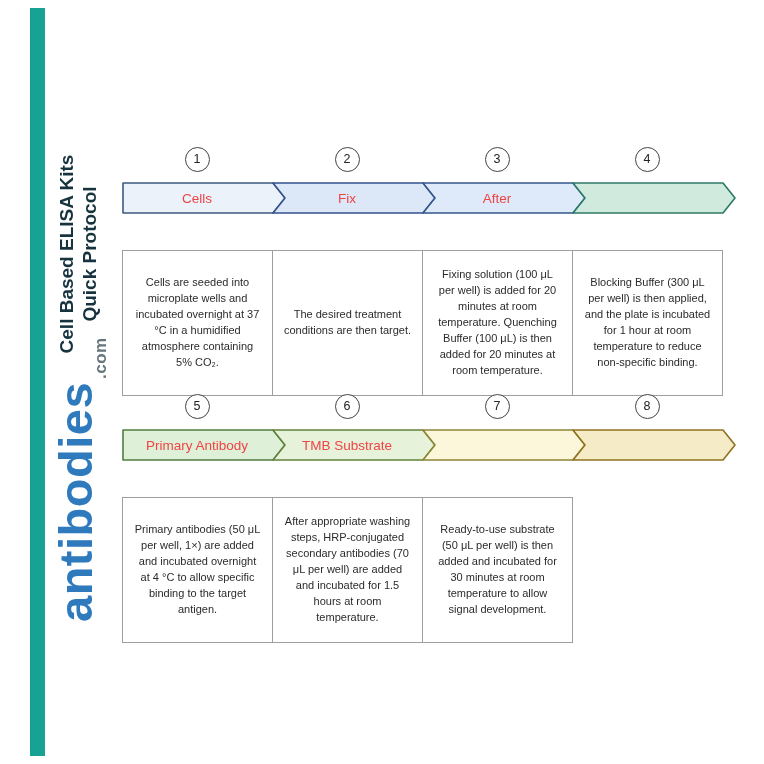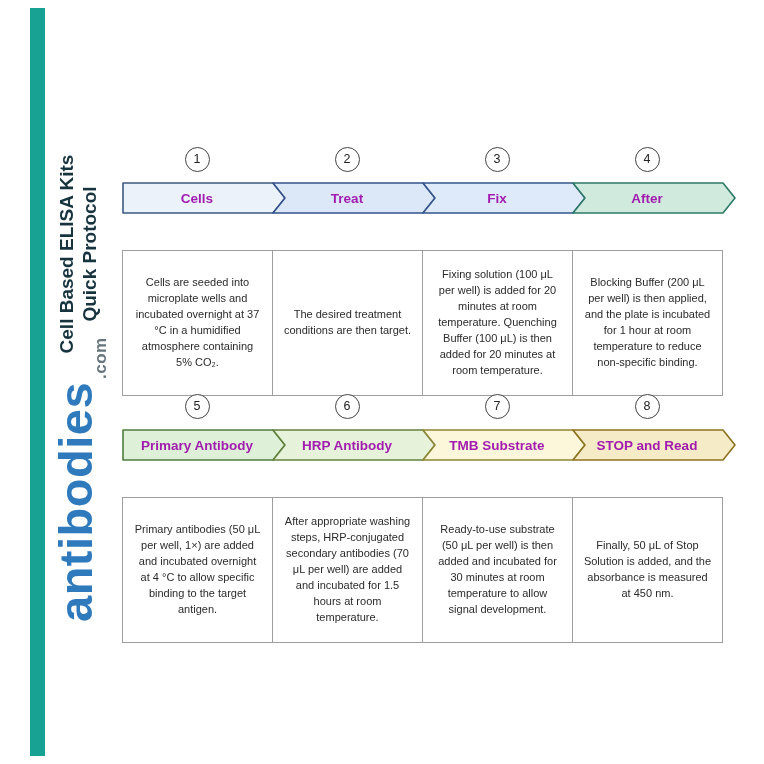--- a/index.html
+++ b/index.html
@@ -36,21 +36,21 @@
     width:23px; height:23px; border:1.4px solid #444; border-radius:50%;
     background:#fff; display:flex; align-items:center; justify-content:center;
     font-size:12.5px; color:#222;
   }
 
   .arrow-band { position:relative; width:614px; height:32px; margin-bottom:6px; }
   .arrow-band svg { position:absolute; left:0; top:0; }
   .arrow-labels { position:absolute; left:0; top:0; width:600px; height:32px; display:flex; }
   .arrow-label-cell {
     width:150px; display:flex; align-items:center; justify-content:center;
-    font-size:13.5px; color:#a21caf;font-weight:bold;
+    font-size:13.5px; color:#ef4444;
   }
 
   .boxes-row { display:flex;margin-top:36px; }
   .desc-box {
     width:151px; height:146px; margin-left:-1px;
     border:1px solid #9e9e9e; background:#fff; box-sizing:border-box;
     display:flex; align-items:center; justify-content:center;
     text-align:center; padding:6px 10px;
   }
   .desc-box:first-child { margin-left:0; }
@@ -98,38 +98,37 @@
 
     <div class="arrow-band">
       <svg width="614" height="32" viewBox="0 0 614 32">
         <path stroke-width="1.6" stroke-linejoin="round" d="M1,1 H151 L163,16 L151,31 H1 Z" fill="#ebf2fa" stroke="#3d5a80"></path>
         <path stroke-width="1.6" stroke-linejoin="round" d="M151,1 H301 L313,16 L301,31 H151 L163,16 Z" fill="#dce8f8" stroke="#34518c"></path>
         <path stroke-width="1.6" stroke-linejoin="round" d="M301,1 H451 L463,16 L451,31 H301 L313,16 Z" fill="#deeaf9" stroke="#35568c"></path>
         <path stroke-width="1.6" stroke-linejoin="round" d="M451,1 H601 L613,16 L601,31 H451 L463,16 Z" fill="#d0ebde" stroke="#2b7a66"></path>
       </svg>
       <div class="arrow-labels">
         <div class="arrow-label-cell">Cells</div>
-        <div class="arrow-label-cell">Treat</div>
         <div class="arrow-label-cell">Fix</div>
         <div class="arrow-label-cell">After</div>
       </div>
     </div>
 
     <div class="boxes-row">
       <div class="desc-box">
         <div class="desc-text">Cells are seeded into microplate wells and incubated overnight at 37 °C in a humidified atmosphere containing 5% CO₂.</div>
       </div>
       <div class="desc-box">
         <div class="desc-text">The desired treatment conditions are then target.</div>
       </div>
       <div class="desc-box">
         <div class="desc-text">Fixing solution (100 μL per well) is added for 20 minutes at room temperature. Quenching Buffer (100 μL) is then added for 20 minutes at room temperature.</div>
       </div>
       <div class="desc-box">
-        <div class="desc-text">Blocking Buffer (200 μL per well) is then applied, and the plate is incubated for 1 hour at room temperature to reduce non-specific binding.</div>
+        <div class="desc-text">Blocking Buffer (300 μL per well) is then applied, and the plate is incubated for 1 hour at room temperature to reduce non-specific binding.</div>
       </div>
     </div>
   </section>
 
   <section class="step-section row2">
     <div class="circles-row">
       <div class="circle-cell">
         <div class="step-circle">
             <span>5</span>
           </div>
@@ -153,35 +152,30 @@
 
     <div class="arrow-band">
       <svg width="614" height="32" viewBox="0 0 614 32">
         <path stroke-width="1.6" stroke-linejoin="round" d="M1,1 H151 L163,16 L151,31 H1 Z" fill="#dff0d8" stroke="#507e3e"></path>
         <path stroke-width="1.6" stroke-linejoin="round" d="M151,1 H301 L313,16 L301,31 H151 L163,16 Z" fill="#e7f2db" stroke="#62823b"></path>
         <path stroke-width="1.6" stroke-linejoin="round" d="M301,1 H451 L463,16 L451,31 H301 L313,16 Z" fill="#fcf7da" stroke="#8e8534"></path>
         <path stroke-width="1.6" stroke-linejoin="round" d="M451,1 H601 L613,16 L601,31 H451 L463,16 Z" fill="#f5ebc6" stroke="#8e7320"></path>
       </svg>
       <div class="arrow-labels">
         <div class="arrow-label-cell">Primary Antibody</div>
-        <div class="arrow-label-cell">HRP Antibody</div>
         <div class="arrow-label-cell">TMB Substrate</div>
-        <div class="arrow-label-cell">STOP and Read</div>
       </div>
     </div>
 
     <div class="boxes-row">
       <div class="desc-box">
         <div class="desc-text">Primary antibodies (50 μL per well, 1×) are added and incubated overnight at 4 °C to allow specific binding to the target antigen.</div>
       </div>
       <div class="desc-box">
         <div class="desc-text">After appropriate washing steps, HRP-conjugated secondary antibodies (70 μL per well) are added and incubated for 1.5 hours at room temperature.</div>
       </div>
       <div class="desc-box">
         <div class="desc-text">Ready-to-use substrate (50 μL per well) is then added and incubated for 30 minutes at room temperature to allow signal development.</div>
       </div>
-      <div class="desc-box">
-        <div class="desc-text">Finally, 50 μL of Stop Solution is added, and the absorbance is measured at 450 nm.</div>
-      </div>
     </div>
   </section>
 
 </div>
 
 </body></html>

